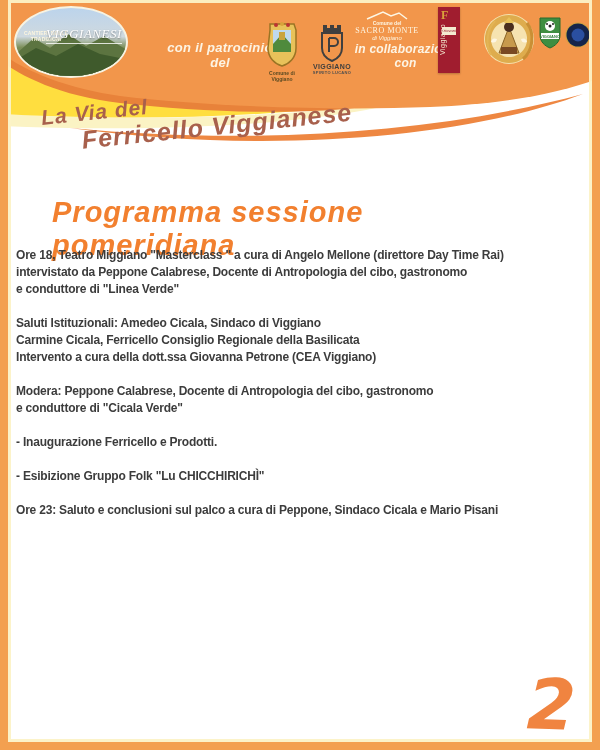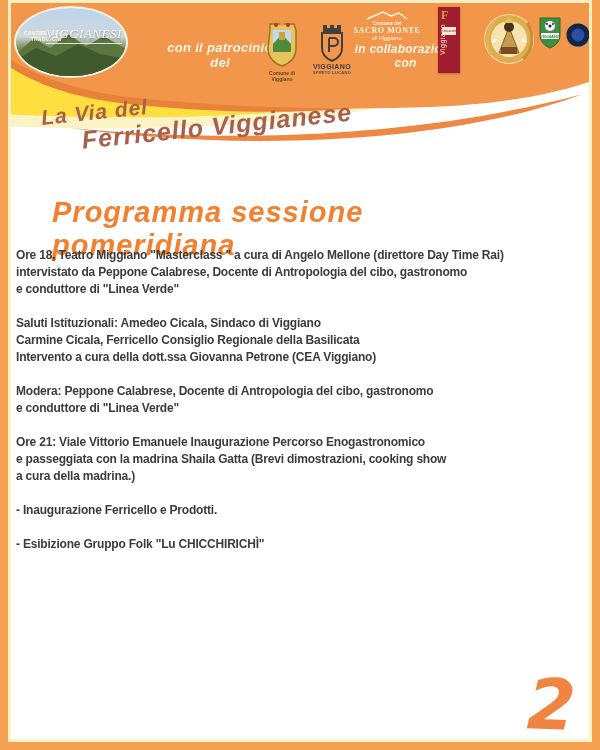--- a/index.html
+++ b/index.html
@@ -42,21 +42,21 @@
     left:348px;top:42px;width:115px;color:#fdf4e4;font-style:italic;
     font-size:12px;font-weight:700;letter-spacing:.2px;text-align:center;
   }
   .comune-crest{left:262px;top:22px;width:40px;text-align:center;}
   .comune-crest .caption{font-size:5px;color:#5b4a22;font-weight:700;margin-top:2px;}
   .spirito-crest{left:312px;top:24px;width:40px;text-align:center;}
   .spirito-crest .caption{font-size:7px;color:#3e3e3e;font-weight:800;letter-spacing:.4px;margin-top:1px;}
   .spirito-crest .subcaption{font-size:4px;color:#4e4e4e;font-weight:700;letter-spacing:.3px;}
   .sacro-monte{left:352px;top:10px;width:70px;text-align:center;color:#fdf6e4;}
   .sacro-monte .l1{font-size:5px;font-weight:700;}
-  .sacro-monte .l2{font-size:8px;font-family:"Liberation Serif",serif;font-weight:700;letter-spacing:.6px;}
+  .sacro-monte .l2{font-size:8px;font-family:"Liberation Serif",serif;font-weight:400;letter-spacing:.6px;}
   .sacro-monte .l3{font-size:6px;font-style:italic;}
   .red-banner{
     left:438px;top:7px;width:22px;height:66px;background:#A01D2F;
     box-shadow:0 1px 2px rgba(0,0,0,.25);
   }
   .red-banner .f{
     position:absolute;top:1px;left:3px;color:#D9A23C;font-family:"Liberation Serif",serif;
     font-size:12px;font-weight:700;
   }
   .red-banner .box{
@@ -203,25 +203,23 @@
   <div class="section-title">Programma sessione pomeridiana</div>
 
   <div class="program">
     <p>Ore 18, Teatro Miggiano "Masterclass " a cura di Angelo Mellone (direttore Day Time Rai)
 intervistato da Peppone Calabrese, Docente di Antropologia del cibo, gastronomo
 e conduttore di "Linea Verde"</p>
     <p>Saluti Istituzionali: Amedeo Cicala, Sindaco di Viggiano
 Carmine Cicala, Ferricello Consiglio Regionale della Basilicata
 Intervento a cura della dott.ssa Giovanna Petrone (CEA Viggiano)</p>
     <p>Modera: Peppone Calabrese, Docente di Antropologia del cibo, gastronomo
-e conduttore di "Linea Verde"</p>
-    <p>Ore 21: Viale Vittorio Emanuele Inaugurazione Percorso Enogastronomico
-e passeggiata con la madrina Shaila Gatta (Brevi dimostrazioni, cooking show
-a cura della madrina.)</p>
+e conduttore di "Cicala Verde"</p>
     <p>- Inaugurazione Ferricello e Prodotti.</p>
     <p>- Esibizione Gruppo Folk "Lu CHICCHIRICHÌ"</p>
+    <p>Ore 23: Saluto e conclusioni sul palco a cura di Peppone, Sindaco Cicala e Mario Pisani</p>
   </div>
 
   <div class="page-number">2</div>
 
   <div class="frame"></div>
 
 </div>
 
 </body></html>

